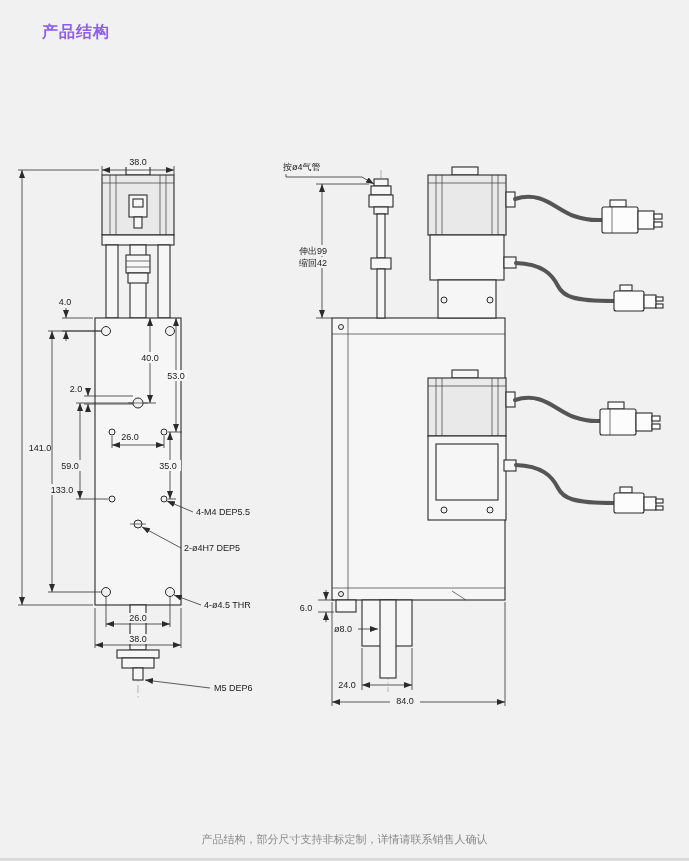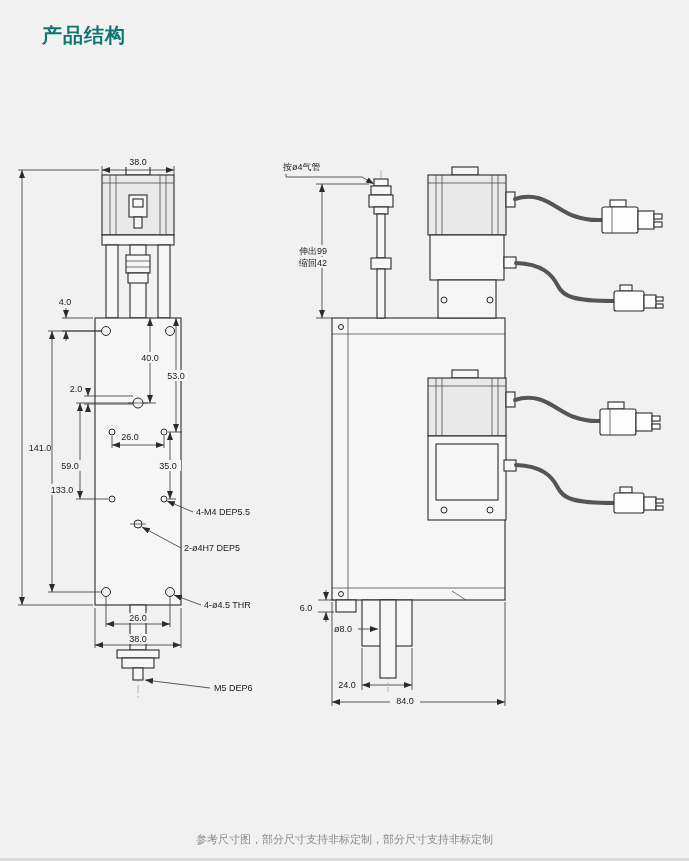--- a/index.html
+++ b/index.html
@@ -1,22 +1,22 @@
 <!DOCTYPE html>
 <html><head>
 <meta charset="utf-8">
 <style>
   html,body { margin:0; padding:0; background:#e9e9e9; }
   .page {
     position:relative; width:689px; height:861px; background:#f1f1f1;
     overflow:hidden; font-family:"Liberation Sans","DejaVu Sans",sans-serif;
   }
   .title {
-    position:absolute; left:42px; top:22px; font-size:20px; font-weight:bold;
-    color:#0f766e; letter-spacing:1px;
+    position:absolute; left:42px; top:22px; font-size:16px; font-weight:bold;
+    color:#8b5cf6; letter-spacing:1px;
   }
   .footer {
     position:absolute; bottom:14px; left:0; width:100%; text-align:center;
     font-size:11px; color:#8a8a8a;
   }
   .bottom-strip { position:absolute; bottom:0; left:0; width:100%; height:3px; background:#dcdcdc; }
   svg.drawing { position:absolute; left:0; top:0; }
   .ol   { fill:#f6f6f6; stroke:#2b2b2b; stroke-width:1.1; }
   .mt   { fill:#e9e9e9; stroke:#2b2b2b; stroke-width:1.1; }
   .thin { stroke:#3a3a3a; stroke-width:.7; fill:none; }
@@ -320,15 +320,15 @@
 
         <line class="dim" x1="332" y1="602" x2="332" y2="706"></line>
         <line class="dim" x1="505" y1="602" x2="505" y2="706"></line>
         <line class="dim" x1="332" y1="702" x2="505" y2="702" marker-start="url(#as)" marker-end="url(#ae)"></line>
         <rect class="tbg" x="390" y="695" width="30" height="12"></rect>
         <text class="dtxt" x="405" y="704">84.0</text>
       </g>
     </g>
   </svg>
 
-  <div class="footer">参考尺寸图，部分尺寸支持非标定制，部分尺寸支持非标定制</div>
+  <div class="footer">产品结构，部分尺寸支持非标定制，详情请联系销售人确认</div>
   <div class="bottom-strip"></div>
 </div>
 
 </body></html>

